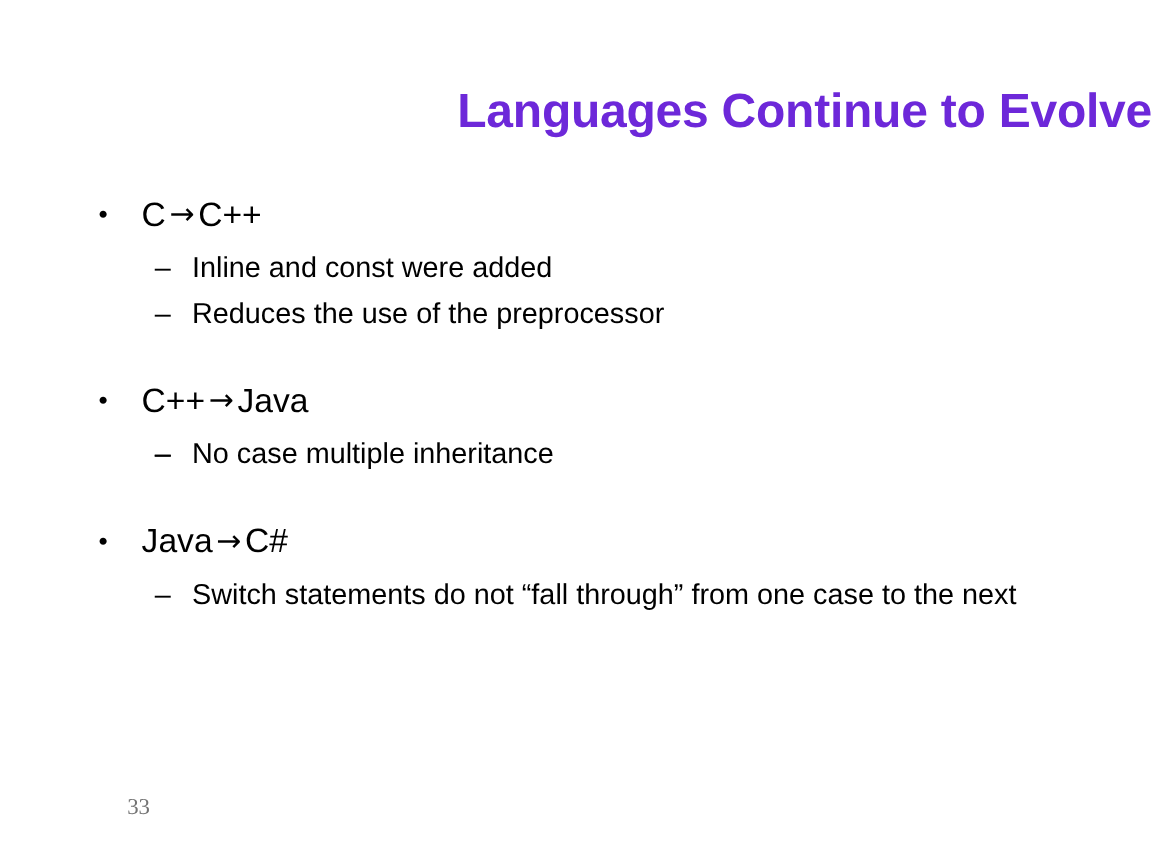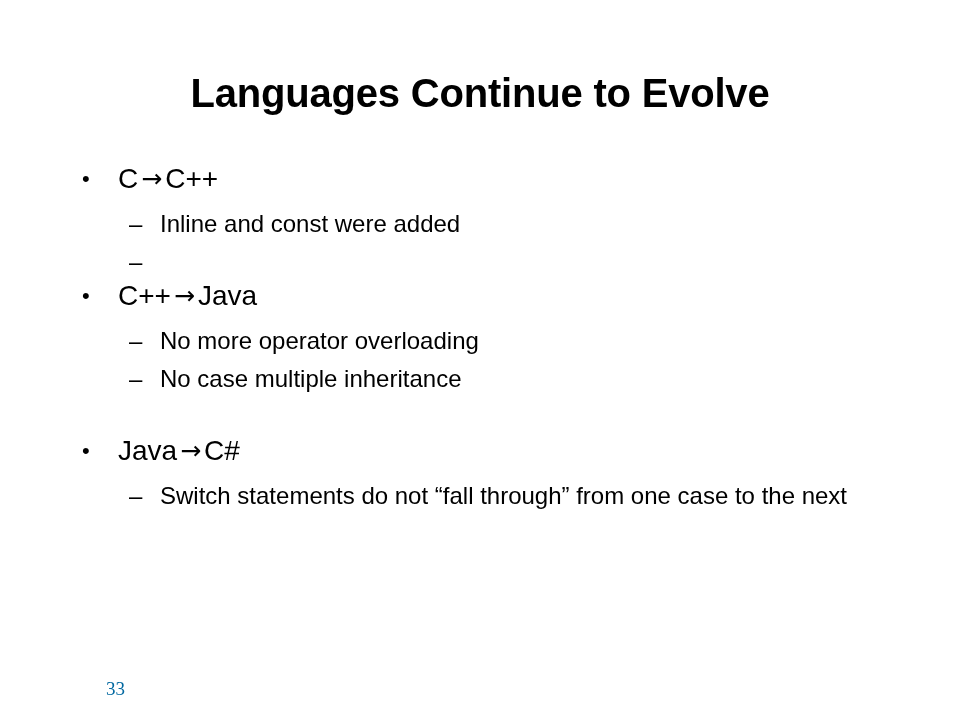--- a/index.html
+++ b/index.html
@@ -19,25 +19,25 @@
     background: #ffffff;
     overflow: hidden;
   }
 
   
   .slide-title {
     position: absolute;
     left: 0;
     top: 70px;
     width: 960px;
-    text-align: center;
+    text-align: right;
     font-family: "Liberation Sans", sans-serif;
     font-size: 40px;
     font-weight: bold;
-    color: #000000;
+    color: #6d28d9;
     letter-spacing: -0.2px;
     line-height: 46px;
     white-space: nowrap;
   }
 
   
   .body-list {
     position: absolute;
     left: 0;
     top: 160px;
@@ -101,25 +101,25 @@
   }
   .l2.wrap {
     white-space: normal;
     max-width: 790px;
   }
 
   
   .footer {
     position: absolute;
     left: 0;
-    top: 676px;
+    top: 660px;
     width: 960px;
     height: 26px;
     font-family: "Liberation Serif", serif;
-    color: #0369a1;
+    color: #737373;
   }
   .footer .page-num {
     position: absolute;
     left: 106px;
     top: 0;
     font-size: 19px;
     line-height: 26px;
   }
   .footer .copyright {
     position: absolute;
@@ -141,32 +141,32 @@
 
     <div class="group">
       <div class="l1">
         <span class="dot">•</span><span>C</span><span class="arrow">→</span><span>C++</span>
       </div>
       <div class="sub-list">
         <div class="l2">
           <span class="dash">–</span><span>Inline and const were added</span>
         </div>
         <div class="l2">
-          <span class="dash">–</span>
+          <span class="dash">–</span><span>Reduces the use of the preprocessor</span>
         </div>
       </div>
     </div>
 
     <div class="group">
       <div class="l1">
         <span class="dot">•</span><span>C++</span><span class="arrow">→</span><span>Java</span>
       </div>
       <div class="sub-list">
         <div class="l2">
-          <span class="dash">–</span><span>No more operator overloading</span>
+          <span class="dash">–</span>
         </div>
         <div class="l2">
           <span class="dash">–</span><span>No case multiple inheritance</span>
         </div>
       </div>
     </div>
 
     <div class="group">
       <div class="l1">
         <span class="dot">•</span><span>Java</span><span class="arrow">→</span><span>C#</span>

